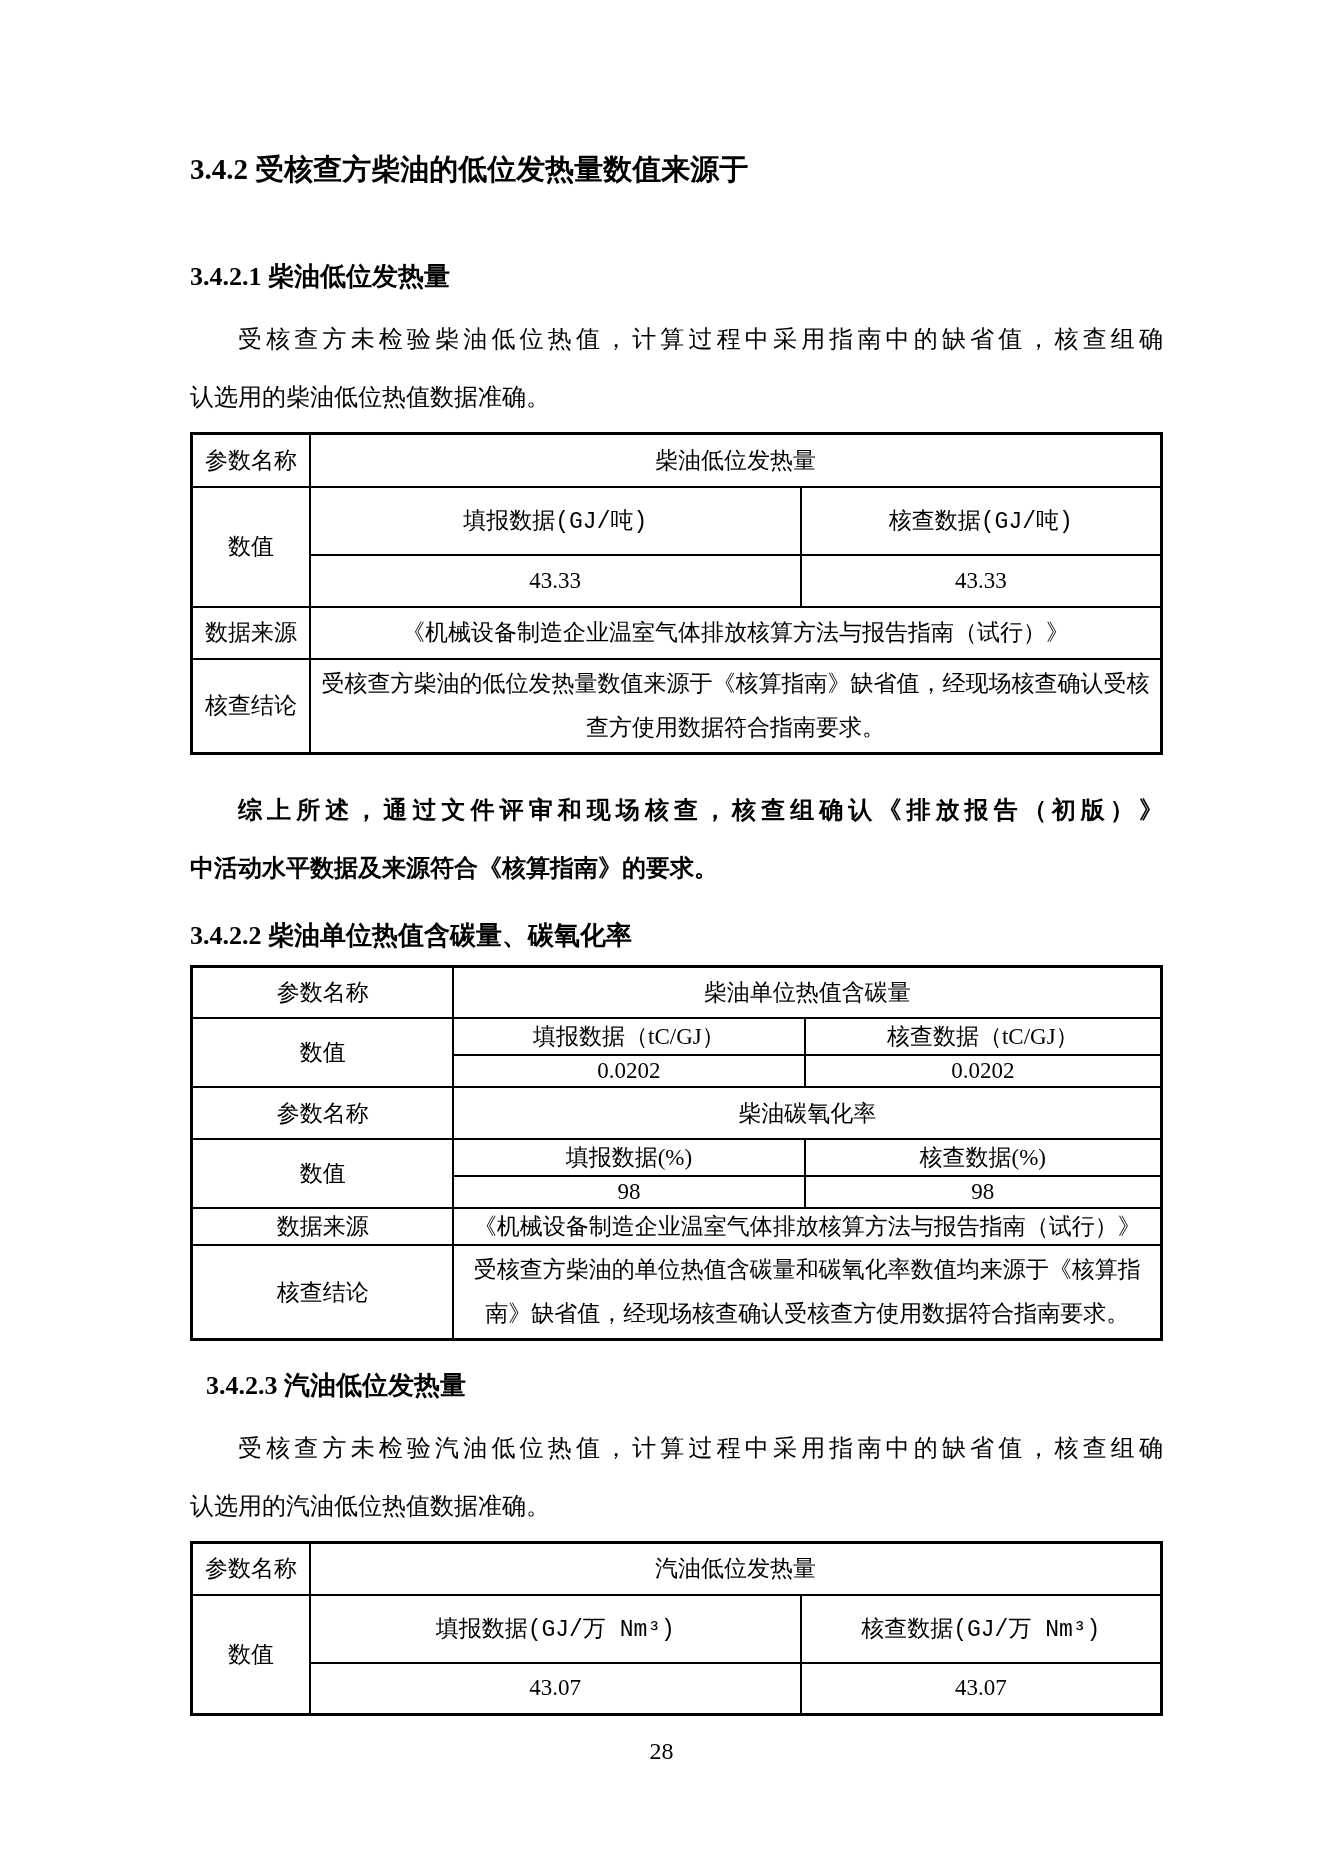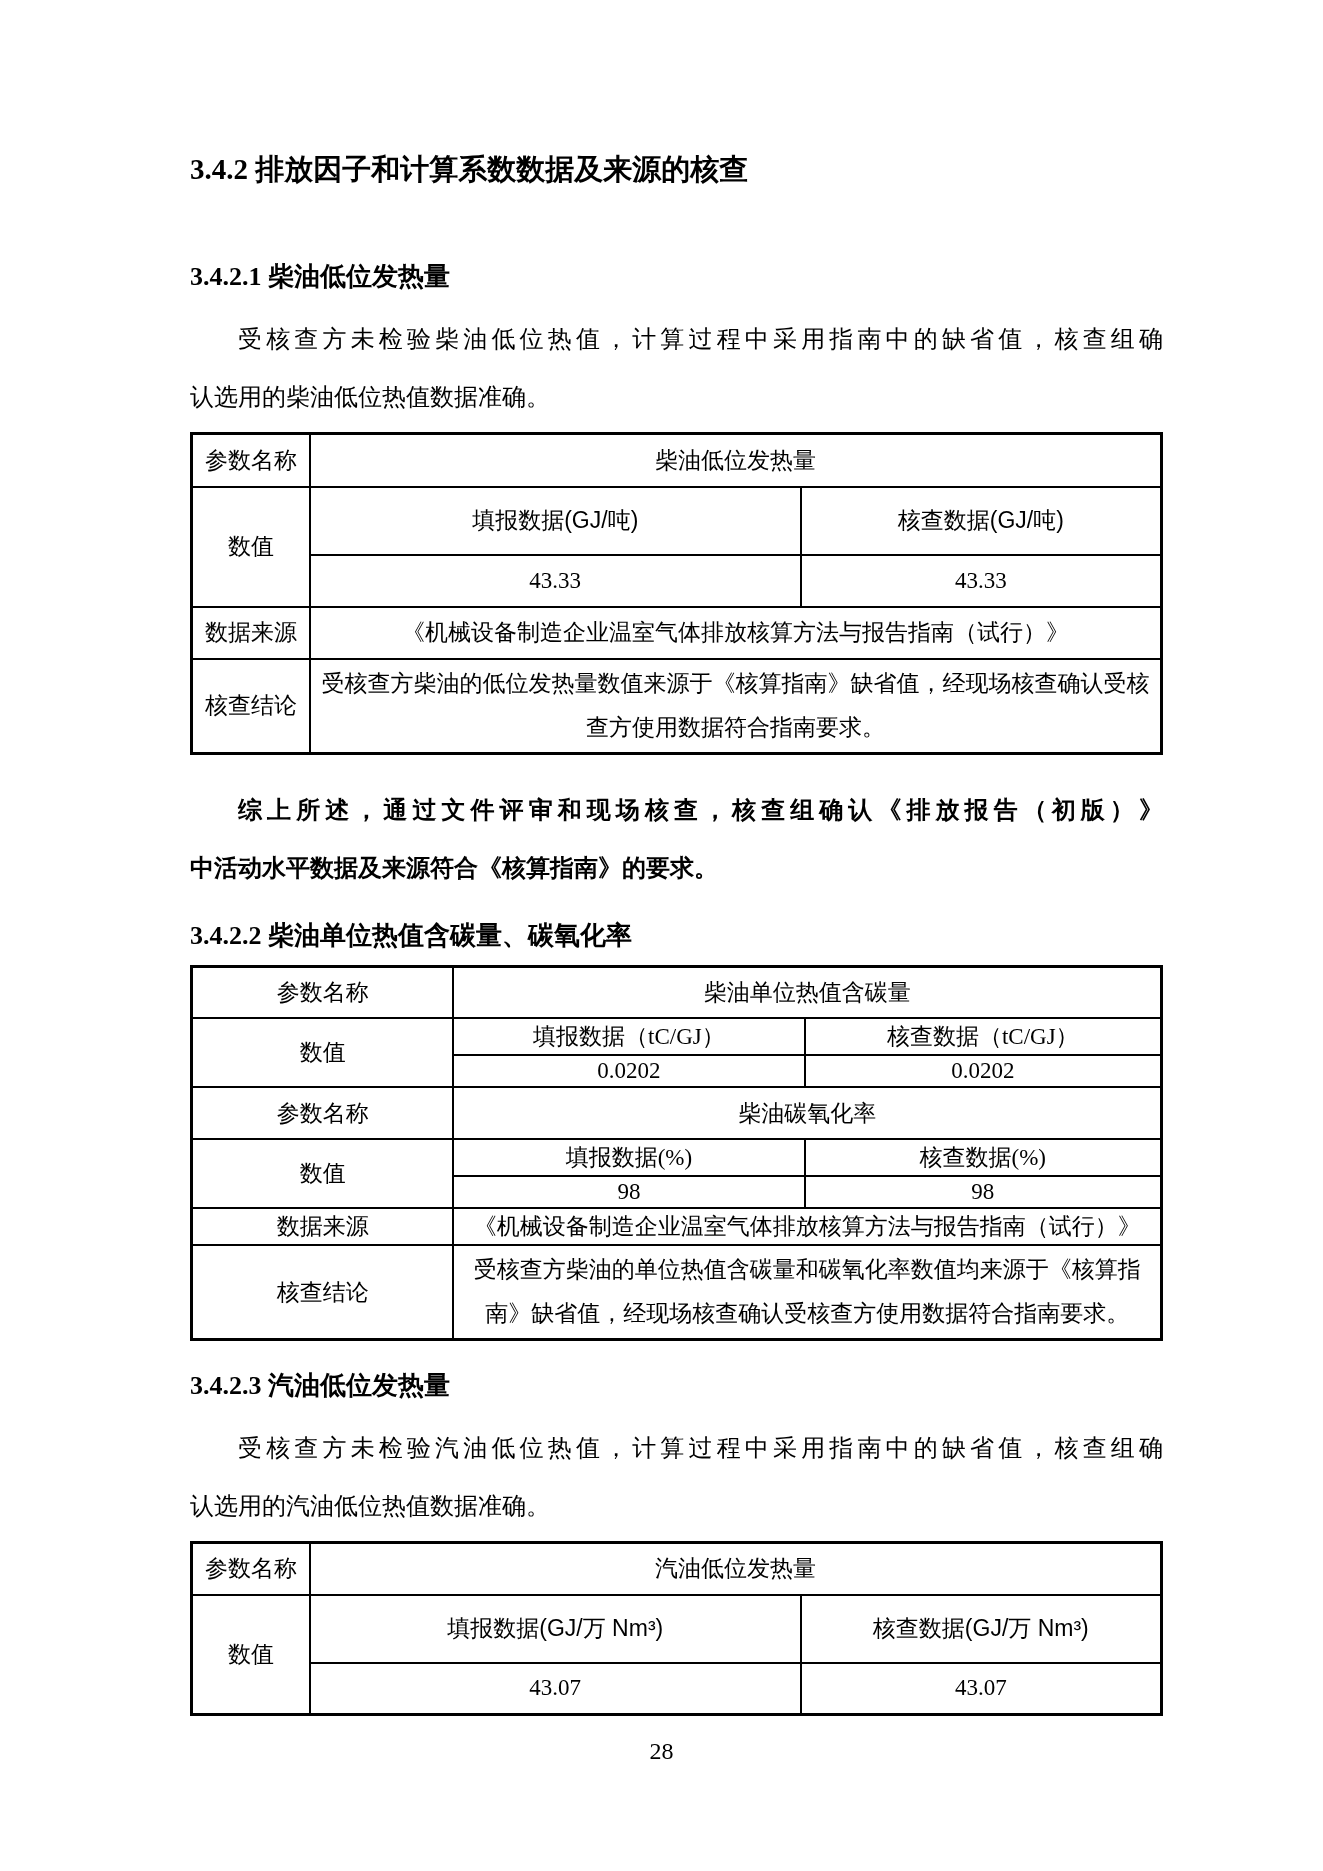--- a/index.html
+++ b/index.html
@@ -13,59 +13,59 @@
 
   .h-main {
     font-size:29px; font-weight:bold; line-height:38px;
     font-family:"Liberation Serif","DejaVu Serif",serif;
   }
   .h-sub {
     font-size:26px; font-weight:bold; line-height:34px;
   }
   .h-sub.s1 { margin-top:72px; }
   .h-sub.s2 { margin-top:22px; }
-  .h-sub.s3 { margin-top:28px; }
+  .h-sub.s3 { margin-top:28px;margin-left:16px; }
 
   .para { margin-top:16px; font-size:24px; }
   .para-line { line-height:58px; }
   .indent { text-indent:48px; }
   .jfull { text-align:justify; text-align-last:justify; }
   .bold { font-weight:bold; }
 
   table.doc {
     width:100%; border-collapse:collapse; table-layout:fixed;
     border:3px solid #000;
   }
   table.doc td {
     border:2px solid #000; text-align:center; vertical-align:middle;
     font-size:23px; padding:2px 6px; overflow:hidden;
   }
   .t1 { margin-top:6px; }
   .t2 { margin-top:12px; }
   .t3 { margin-top:6px; }
-  td.hei { font-family:Liberation Sans, sans-serif; }
+  td.hei { font-family:Liberation Mono, monospace; }
   tr.rh53 td { height:53px; }
   tr.rh50 td { height:68px; }
   tr.rh52 td { height:52px;margin-left:40px; }
   tr.rh48 td { height:32px; }
   tr.rh80 td { height:80px; }
   td.longtext {
     text-align:justify; padding:6px 14px; line-height:44px; font-size:23px;
   }
   .pageno {
     position:absolute; left:0; right:0; top:1738px; text-align:center;
     font-size:24px;
   }
 </style>
 </head>
 <body>
 
 <div class="content">
 
-  <div class="h-main">3.4.2 排放因子和计算系数数据及来源的核查</div>
+  <div class="h-main">3.4.2 受核查方柴油的低位发热量数值来源于</div>
 
   <div class="h-sub s1">3.4.2.1 柴油低位发热量</div>
 
   <div class="para">
     <div class="para-line indent jfull">受核查方未检验柴油低位热值，计算过程中采用指南中的缺省值，核查组确</div>
     <div class="para-line">认选用的柴油低位热值数据准确。</div>
   </div>
 
   <table class="doc t1">
     <colgroup>

